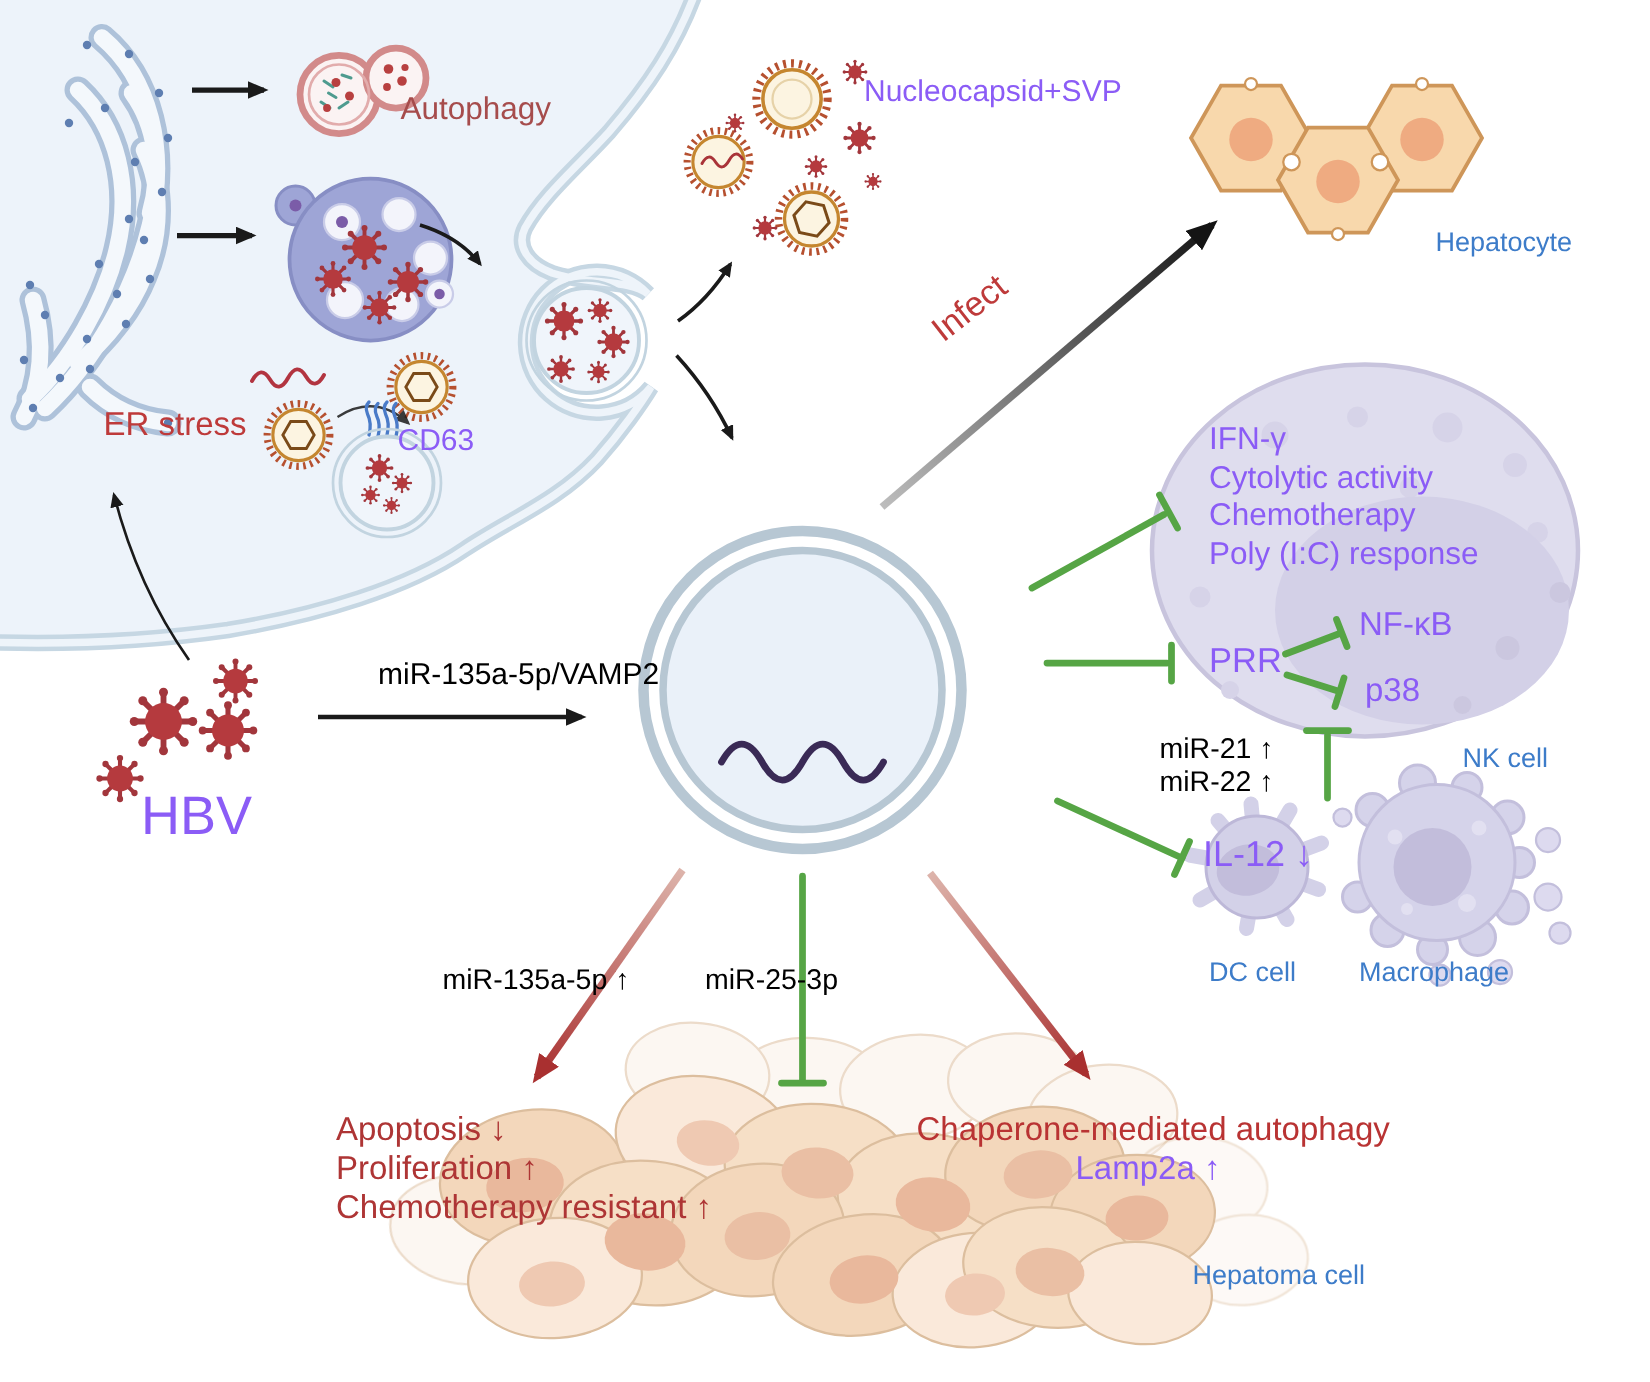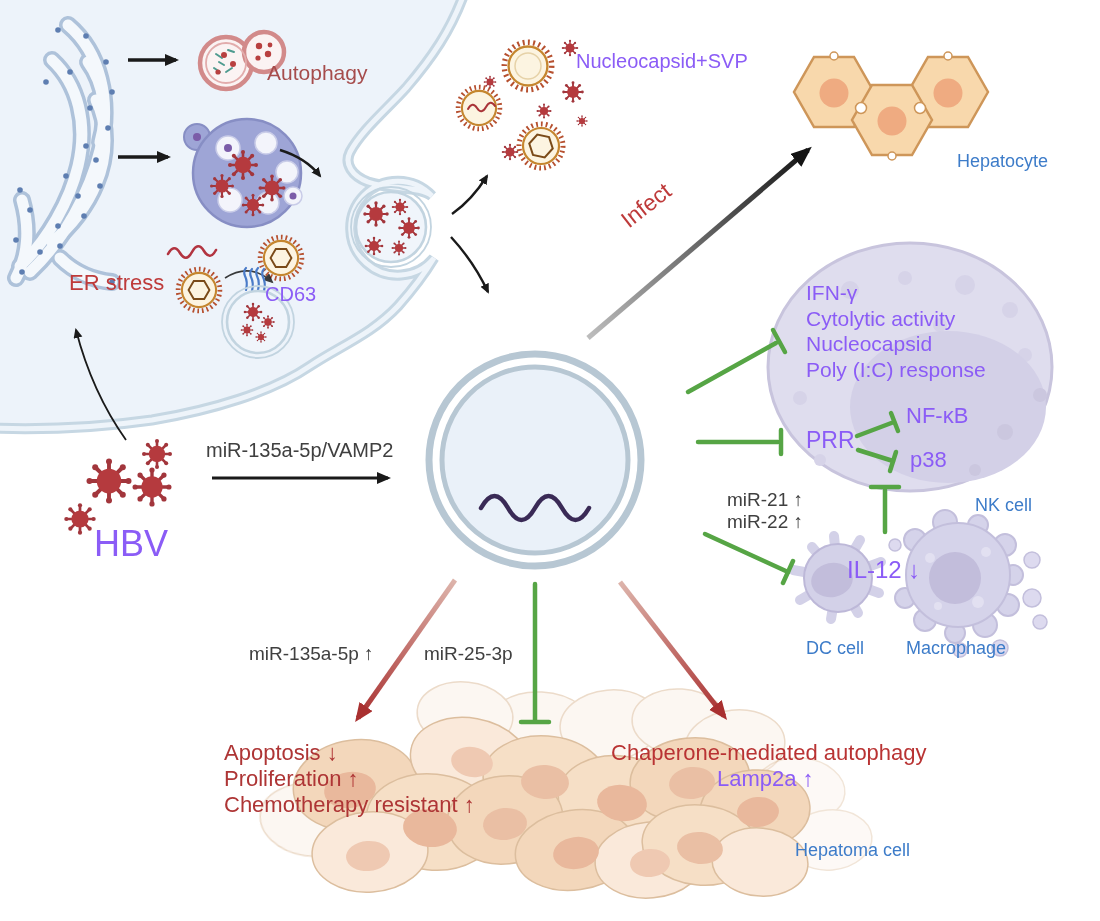--- a/index.html
+++ b/index.html
@@ -4,21 +4,21 @@
 <style>
   html,body{margin:0;padding:0;background:#ffffff;}
   .canvas{position:relative;width:1100px;height:921px;background:#ffffff;overflow:hidden;
           font-family:"Liberation Sans","DejaVu Sans",sans-serif;}
   .canvas svg{position:absolute;left:0;top:0;}
   .lbl{position:absolute;white-space:nowrap;line-height:1.15;}
   .black{color:#8b5cf6;}
   .red{color:#be3a3a;}
   .darkred{color:#ae3535;}
   .maroon{color:#a64c4c;}
-  .orange{color:#404040;}
+  .orange{color:#000000;margin-left:46px;}
   .blue{color:#3d7cc9;}
   .s18{font-size:18px;}
   .s19{font-size:19px;}
   .s20{font-size:20px;}
   .s21{font-size:21px;}
   .s22{font-size:22px;}
   .s23{font-size:23px;}
   .s24{font-size:24px;}
   .s30{font-size:30px;}
   .s36{font-size:36px;}
@@ -424,31 +424,31 @@
 <div class="lbl red s23" style="left:618px;top:192px;transform:rotate(-38deg);">Infect</div>
 <div class="lbl blue s18" style="left:957px;top:151px;">Hepatocyte</div>
 
 
 <div class="lbl black s36" style="left:94px;top:523px;">HBV</div>
 <div class="lbl orange s20" style="left:206px;top:439px;">miR-135a-5p/VAMP2</div>
 
 <div class="lbl black s21" style="left:806px;top:280px;line-height:25.5px;">
   <div>IFN-γ</div>
   <div>Cytolytic activity</div>
-  <div>Nucleocapsid</div>
+  <div>Chemotherapy</div>
   <div>Poly (I:C) response</div>
 </div>
 <div class="lbl black s23" style="left:806px;top:427px;">PRR</div>
 <div class="lbl black s22" style="left:906px;top:403px;">NF-κB</div>
 <div class="lbl black s22" style="left:910px;top:447px;">p38</div>
 <div class="lbl blue s18" style="left:975px;top:495px;">NK cell</div>
 
 <div class="lbl orange s19" style="left:727px;top:489px;">miR-21 ↑</div>
 <div class="lbl orange s19" style="left:727px;top:511px;">miR-22 ↑</div>
-<div class="lbl black s24" style="left:847px;top:556px;">IL-12 ↓</div>
+<div class="lbl black s24" style="left:802px;top:556px;">IL-12 ↓</div>
 <div class="lbl blue s18" style="left:806px;top:638px;">DC cell</div>
 <div class="lbl blue s18" style="left:906px;top:638px;">Macrophage</div>
 
 <div class="lbl orange s19" style="left:249px;top:643px;">miR-135a-5p ↑</div>
 <div class="lbl orange s19" style="left:424px;top:643px;">miR-25-3p</div>
 
 <div class="lbl darkred s22 multiline" style="left:224px;top:740px;">
   <div>Apoptosis ↓</div>
   <div>Proliferation ↑</div>
   <div>Chemotherapy resistant ↑</div>

